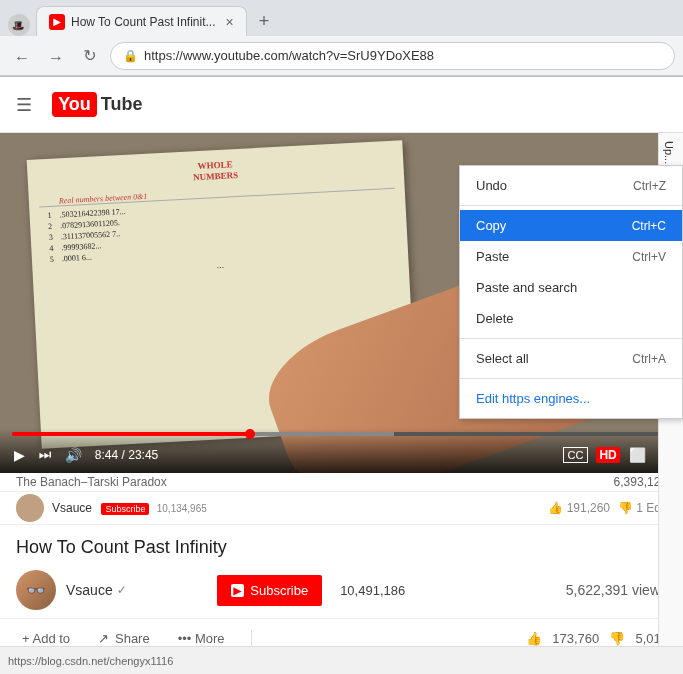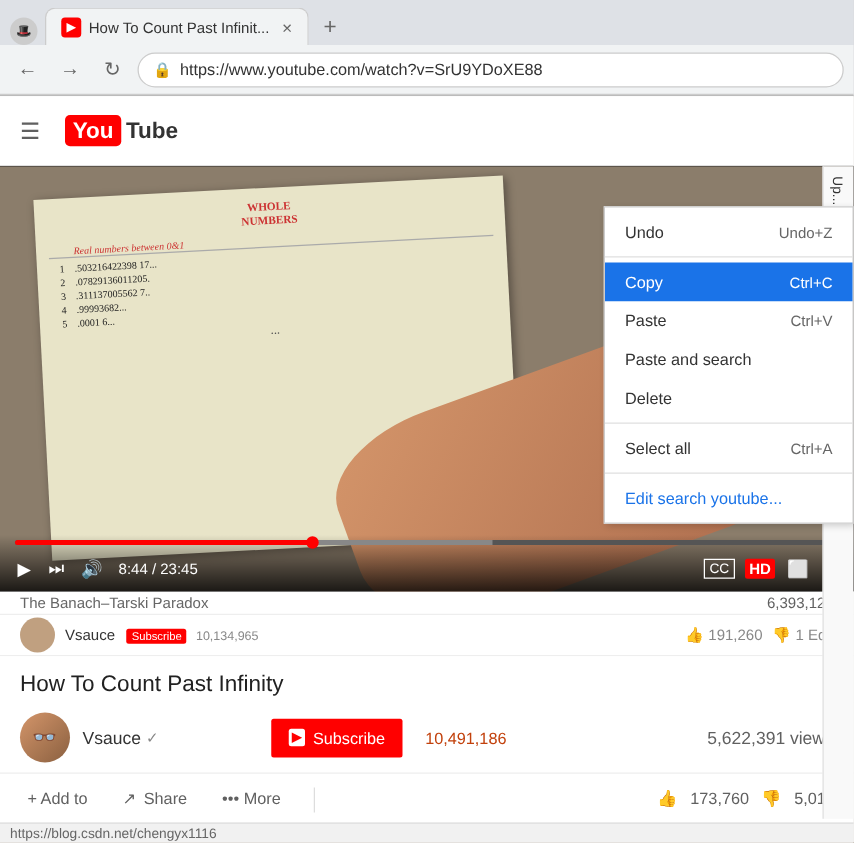--- a/index.html
+++ b/index.html
@@ -53,30 +53,30 @@
     .channel-name { font-size: 14px; color: #333; font-weight: 500; display: flex; align-items: center; gap: 4px; }
     .verified { color: #888; font-size: 12px; }
     .sub-btn { background: #ff0000; color: white; border: none; padding: 8px 14px; font-size: 13px; border-radius: 2px; cursor: pointer; font-weight: 500; display: flex; align-items: center; gap: 6px; }
     .sub-yt-icon { background: white; color: #ff0000; font-size: 10px; padding: 1px 3px; border-radius: 2px; font-weight: bold; }
     .views-count { font-size: 14px; color: #606060; text-align: right; font-weight: 500; }
     .action-row { display: flex; align-items: flex-end; padding: 8px 16px; gap: 16px; border-top: 1px solid #eee; }
     .action-btn { display: flex; align-items: center; gap: 6px; color: #606060; font-size: 13px; cursor: pointer; background: none; border: none; padding: 4px 6px; }
     .action-divider { width: 1px; background: #ddd; height: 20px; margin: 0 4px; }
 
     
-    .context-menu { position: absolute; top: 88px; right: 0; background: white; border: 1px solid #ccc; box-shadow: 2px 2px 6px rgba(0,0,0,0.2); z-index: 1000; width: 200px; padding: 4px 0; font-size: 13px; }
+    .context-menu { position: absolute; top: 88px; right: 0; background: white; border: 1px solid #ccc; box-shadow: 2px 2px 6px rgba(0,0,0,0.2); z-index: 1000; width: 224px; padding: 4px 0; font-size: 13px; }
     .menu-item { display: flex; align-items: center; justify-content: space-between; padding: 8px 16px; cursor: pointer; color: #333; }
     .menu-item.highlighted { background: #1a73e8; color: white; }
     .menu-item.highlighted .shortcut { color: white; }
     .menu-divider { height: 1px; background: #e0e0e0; margin: 4px 0; }
     .shortcut { color: #666; font-size: 12px; }
     .menu-link { color: #1a73e8; padding: 8px 16px; cursor: pointer; display: block; }
 
     
-    .status-bar { position: absolute; bottom: 0; left: 0; right: 0; background: #f1f1f1; border-top: 1px solid #ddd; padding: 2px 8px; font-size: 11px; color: #666; height: 16px; display: flex; align-items: center; }
+    .status-bar { position: absolute; bottom: 0; left: 0; right: 0; background: #f1f1f1; border-top: 1px solid #ddd; padding: 2px 8px; font-size: 11px; color: #666; height: 28px; display: flex; align-items: center; }
 
     
     .sidebar-peek { position: absolute; right: 0; top: 56px; width: 25px; background: #f9f9f9; border-left: 1px solid #e0e0e0; height: calc(100% - 56px - 20px); overflow: hidden; }
     .sidebar-text { font-size: 11px; color: #333; padding: 8px 4px; writing-mode: vertical-rl; }
   </style>
 </head>
 <body>
 
 <div class="browser-chrome">
   <div class="tab-bar">
@@ -204,21 +204,21 @@
     <div class="channel-info">
       <div class="channel-name">
         <span>Vsauce</span>
         <span class="verified">✓</span>
       </div>
     </div>
     <button class="sub-btn">
       <span class="sub-yt-icon">▶</span>
       <span>Subscribe</span>
     </button>
-    <span style="margin-left:8px;font-size:13px;color:#c2410c;">10,491,186</span>
+    <span style="margin-left:8px;font-size:13px;color:#404040;">10,491,186</span>
     <div style="flex:1;"></div>
     <div class="views-count">5,622,391 views</div>
   </div>
 
   <div class="action-row" style="background:white;">
     <button class="action-btn">+ Add to</button>
     <button class="action-btn">
       <span>↗</span>
       <span>Share</span>
     </button>
@@ -235,21 +235,21 @@
     </span>
   </div>
 
   <div class="sidebar-peek">
     <div class="sidebar-text">Up...</div>
   </div>
 
   <div class="context-menu">
     <div class="menu-item">
       <span>Undo</span>
-      <span class="shortcut">Undo+Z</span>
+      <span class="shortcut">Ctrl+Z</span>
     </div>
     <div class="menu-divider"></div>
     <div class="menu-item highlighted">
       <span>Copy</span>
       <span class="shortcut">Ctrl+C</span>
     </div>
     <div class="menu-item">
       <span>Paste</span>
       <span class="shortcut">Ctrl+V</span>
     </div>
@@ -260,20 +260,20 @@
     <div class="menu-item">
       <span>Delete</span>
       <span class="shortcut"></span>
     </div>
     <div class="menu-divider"></div>
     <div class="menu-item">
       <span>Select all</span>
       <span class="shortcut">Ctrl+A</span>
     </div>
     <div class="menu-divider"></div>
-    <div class="menu-link">Edit search youtube...</div>
+    <div class="menu-link">Edit https engines...</div>
   </div>
 
 </div>
 
 <div class="status-bar">
   <span>https://blog.csdn.net/chengyx1116</span>
 </div>
 
 </body></html>

